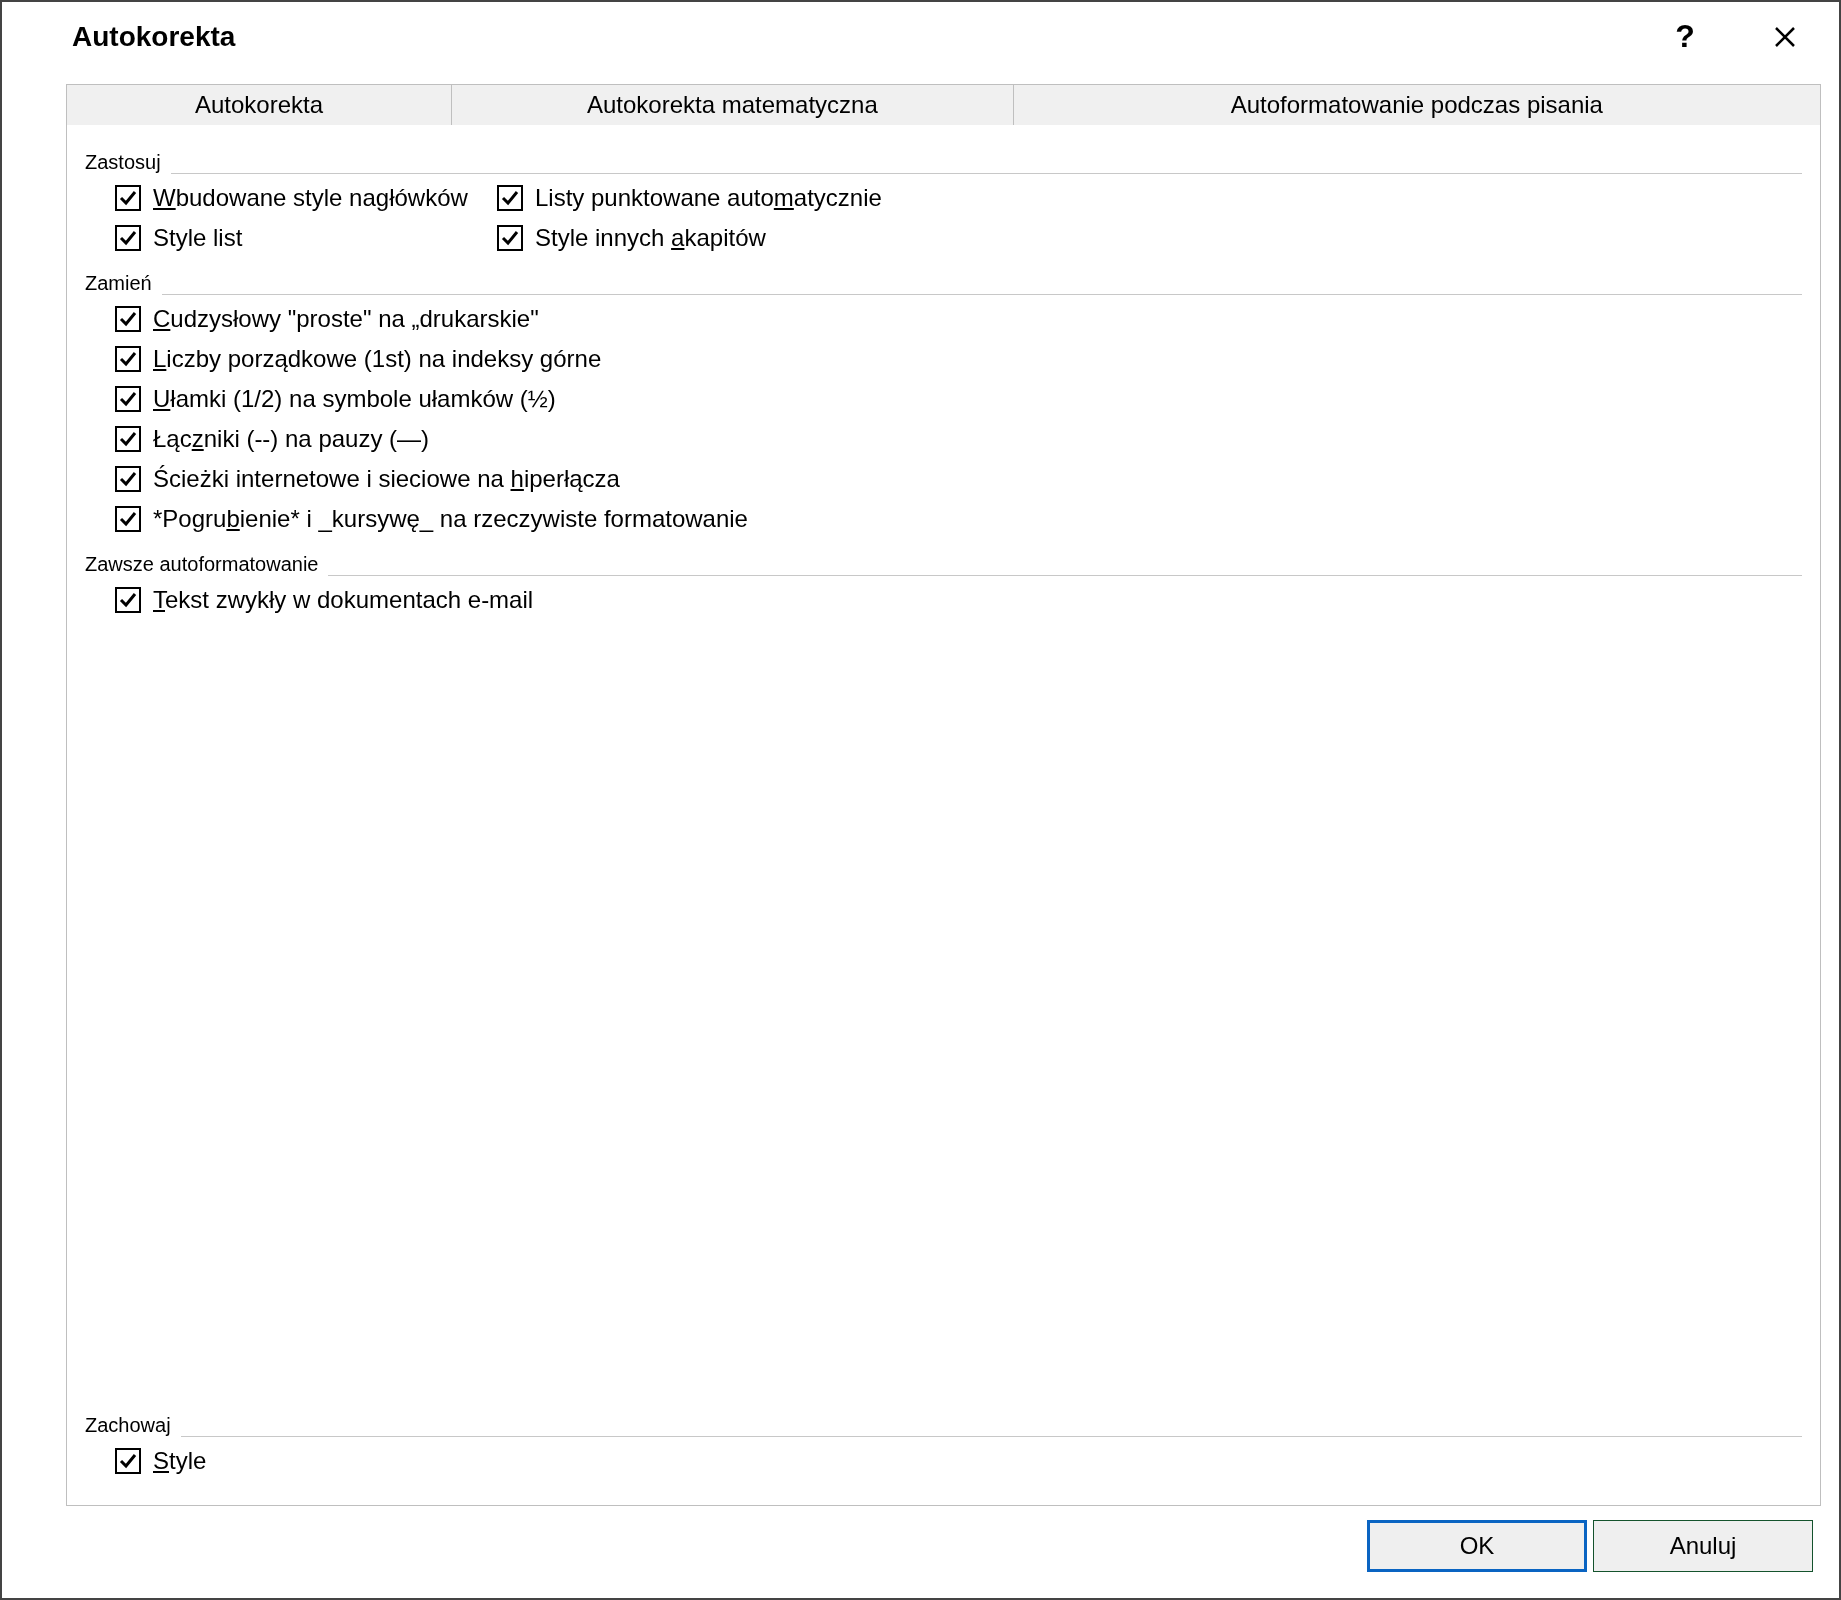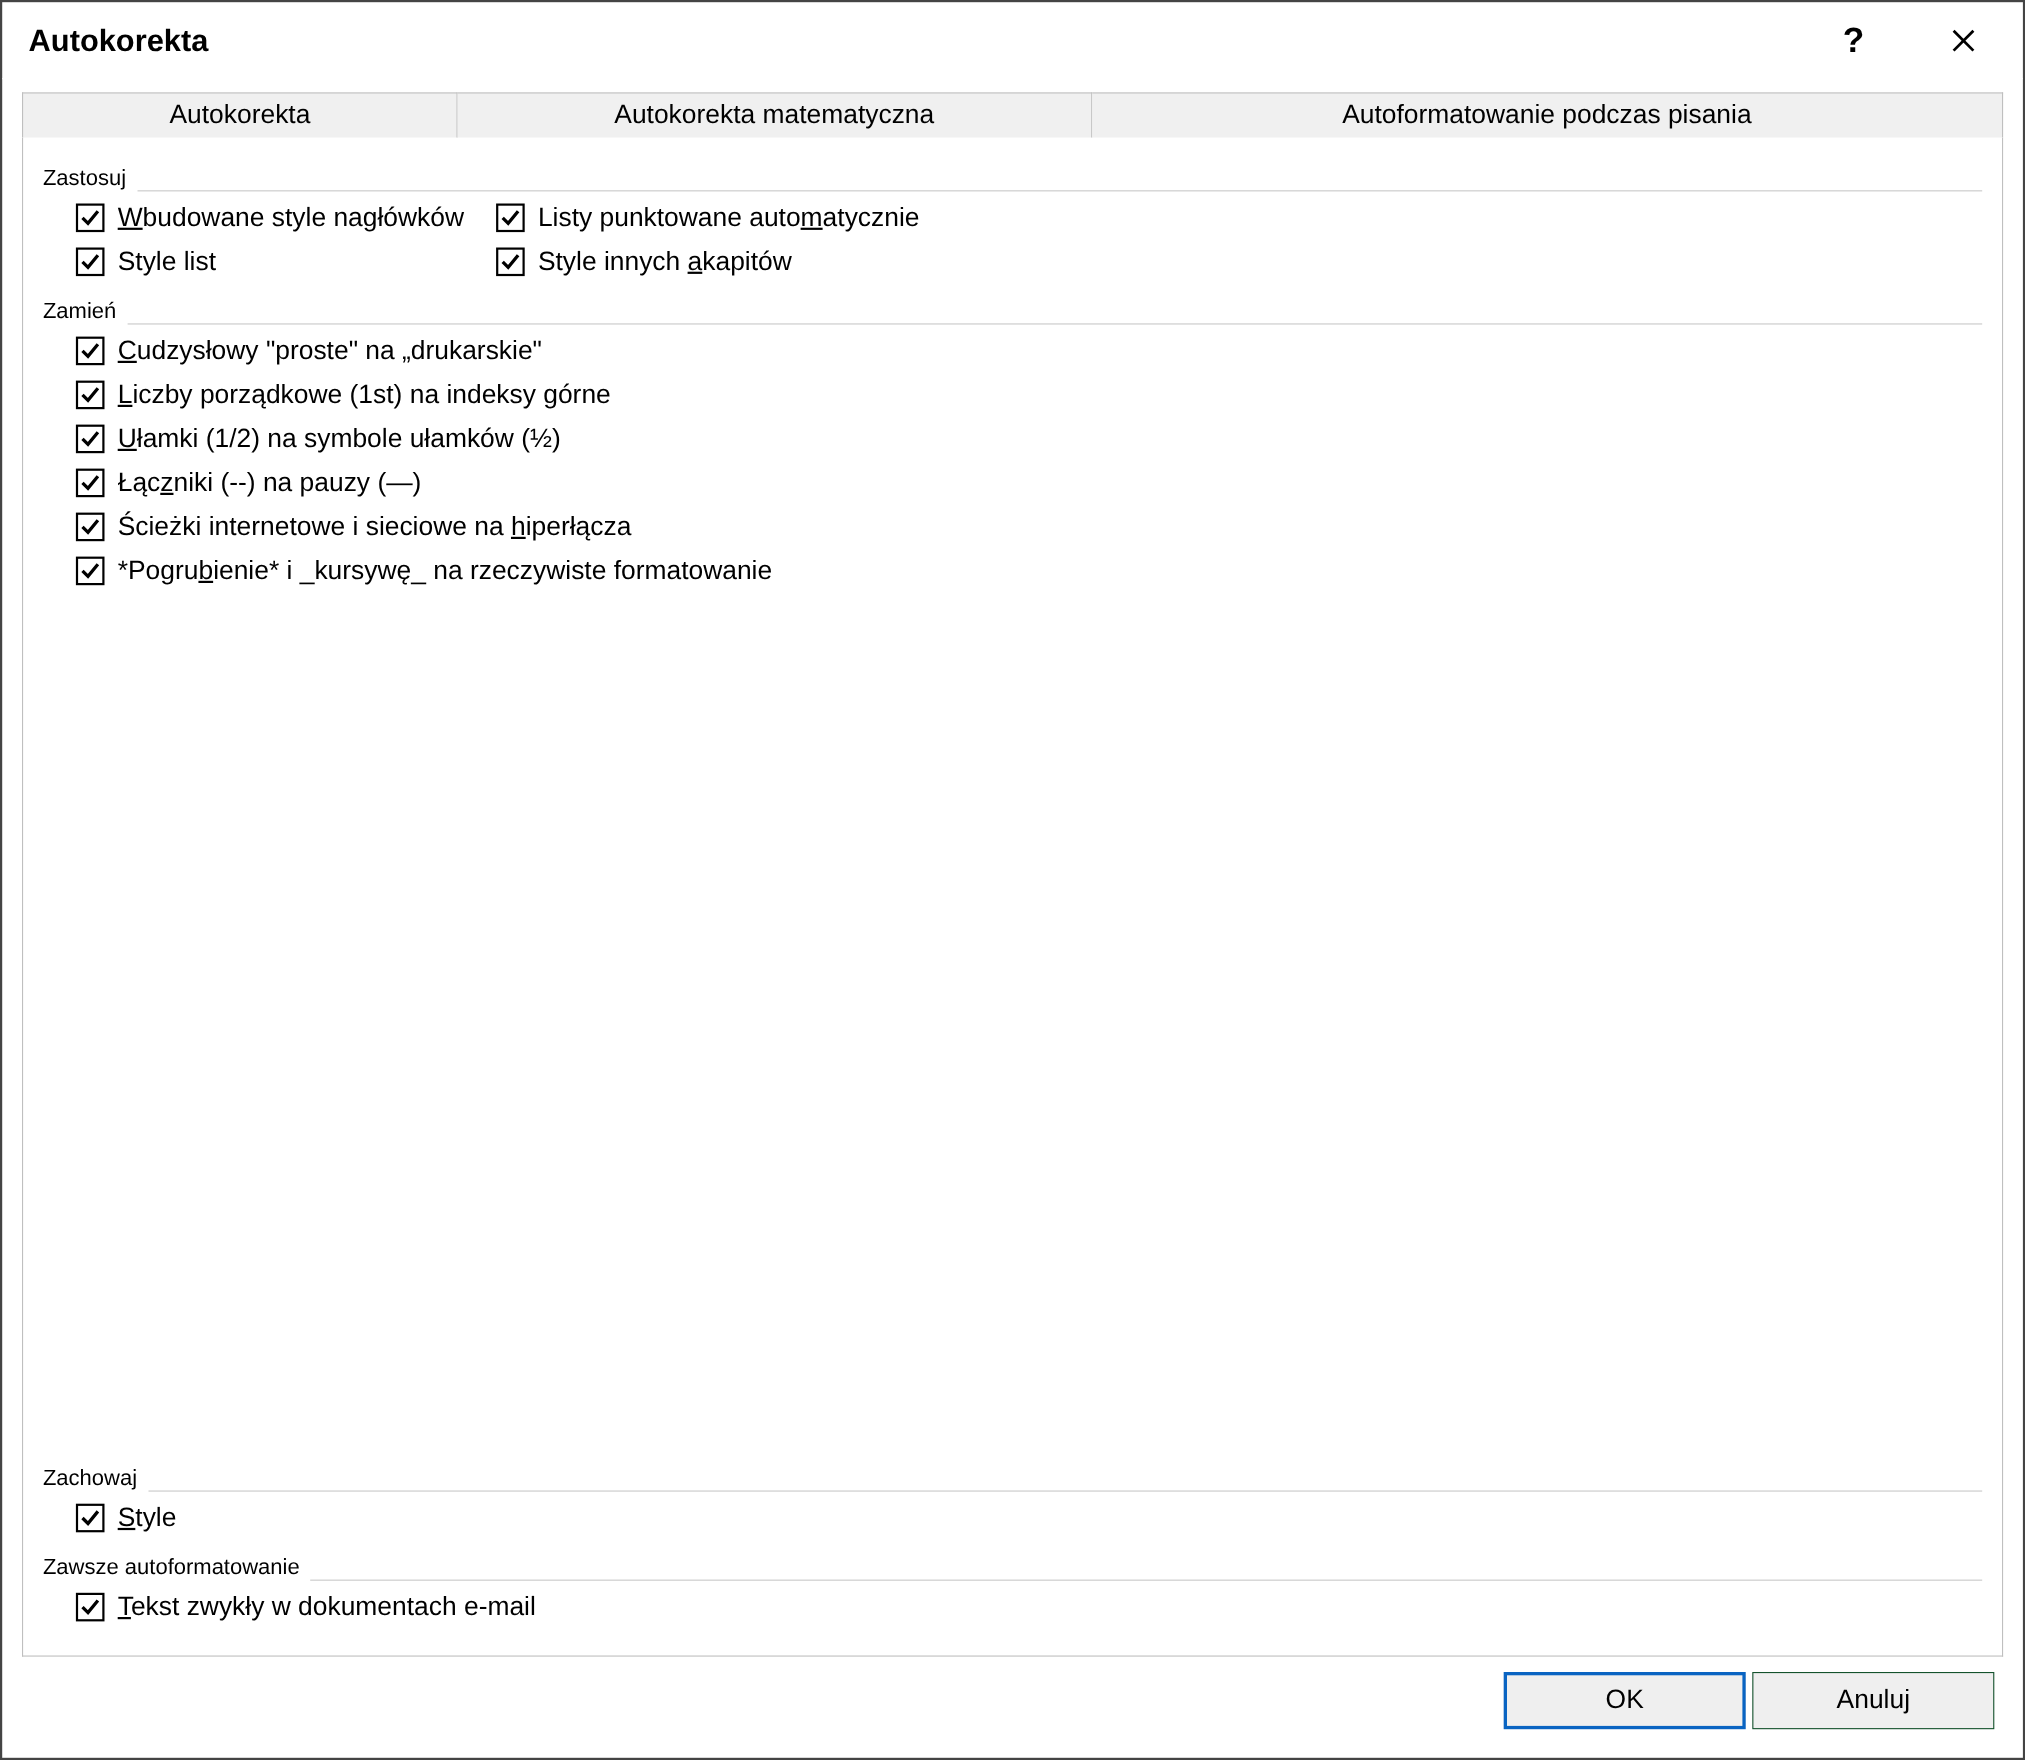--- a/index.html
+++ b/index.html
@@ -10,20 +10,21 @@
     font-size: 22px;
     color: #000;
   }
   .window {
     width: 1841px;
     height: 1600px;
     border: 2px solid #444;
     background: #fff;
     display: flex;
     flex-direction: column;
+    padding-left: 46px;
   }
   .titlebar {
     height: 70px;
     display: flex;
     align-items: center;
     padding: 0 24px 0 24px;
     font-size: 28px;
     font-weight: 600;
     position: relative;
     border-bottom: 1px solid #fff;
@@ -267,54 +268,54 @@
               <span class="cb">
                 <svg viewBox="0 0 20 20">
                   <path d="M3 10 L8 15 L17 4" stroke="#000" stroke-width="3" fill="none"></path>
                 </svg>
               </span>
               <span><span>*Pogru</span><span class="ul">b</span><span>ienie* i _kursywę_ na rzeczywiste formatowanie</span></span>
             </div>
           </div>
       </div>
 
+      <div class="group">
+        <div class="group-header">
+          <span class="label">Zawsze autoformatowanie</span>
+          <span class="rule"></span>
+        </div>
+        <div class="check-col">
+            <div class="check-item">
+              <span class="cb">
+                <svg viewBox="0 0 20 20">
+                  <path d="M3 10 L8 15 L17 4" stroke="#000" stroke-width="3" fill="none"></path>
+                </svg>
+              </span>
+              <span><span class="ul">T</span><span>ekst zwykły w dokumentach e-mail</span></span>
+            </div>
+          </div>
+      </div>
+
       <div class="group group-zachowaj">
         <div class="group-header">
           <span class="label">Zachowaj</span>
           <span class="rule"></span>
         </div>
         <div class="check-col">
             <div class="check-item">
               <span class="cb">
                 <svg viewBox="0 0 20 20">
                   <path d="M3 10 L8 15 L17 4" stroke="#000" stroke-width="3" fill="none"></path>
                 </svg>
               </span>
               <span><span class="ul">S</span><span>tyle</span></span>
             </div>
           </div>
       </div>
 
-      <div class="group">
-        <div class="group-header">
-          <span class="label">Zawsze autoformatowanie</span>
-          <span class="rule"></span>
-        </div>
-        <div class="check-col">
-            <div class="check-item">
-              <span class="cb">
-                <svg viewBox="0 0 20 20">
-                  <path d="M3 10 L8 15 L17 4" stroke="#000" stroke-width="3" fill="none"></path>
-                </svg>
-              </span>
-              <span><span class="ul">T</span><span>ekst zwykły w dokumentach e-mail</span></span>
-            </div>
-          </div>
-      </div>
-
     </div>
 
     <div class="button-row">
       <div class="btn primary">
           <span>OK</span>
         </div>
       <div class="btn">
           <span>Anuluj</span>
         </div>
     </div>

